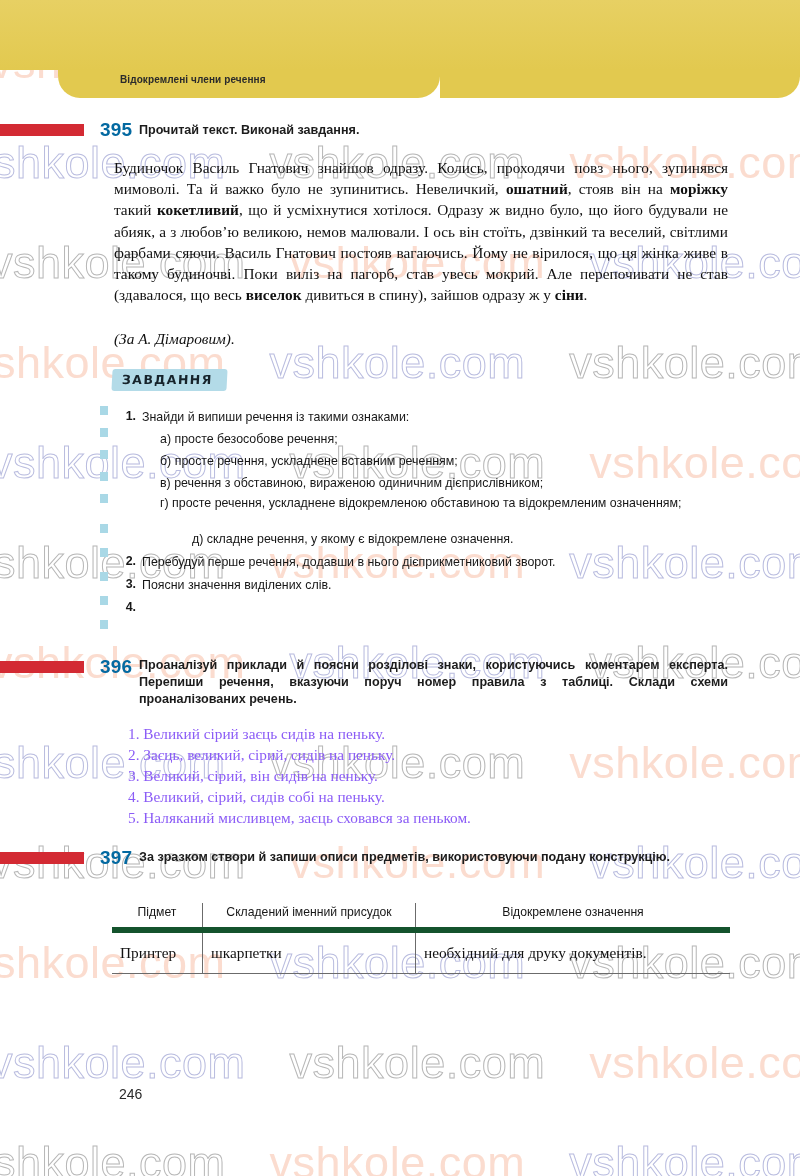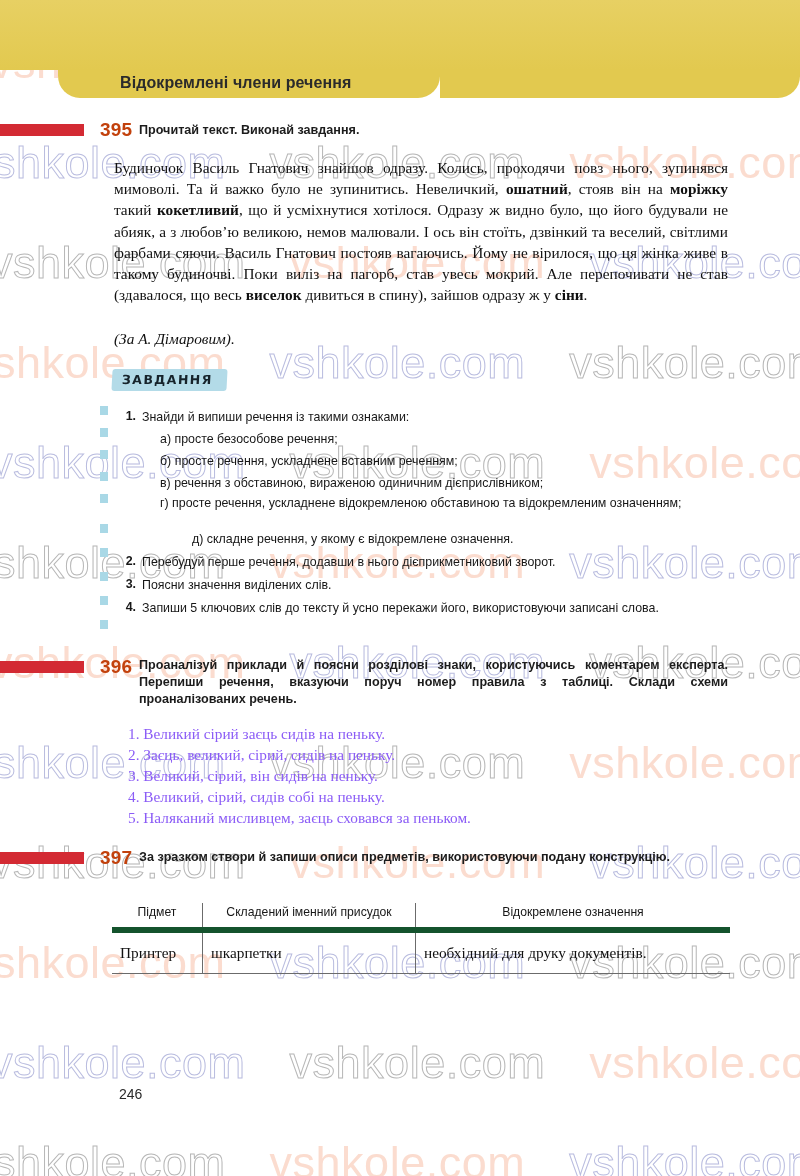--- a/index.html
+++ b/index.html
@@ -85,21 +85,21 @@
     border-bottom-left-radius: 0;
     border-bottom-right-radius: 22px;
     z-index: 1;
   }
   #running-head {
     position: absolute;
     top: 74px;
     left: 120px;
     z-index: 3;
     font-family: "Liberation Sans", "DejaVu Sans", sans-serif;
-    font-size: 16px;
+    font-size: 10px;
     font-weight: 600;
     color: #2b2b2b;
     letter-spacing: 0.1px;
   }
 
   
   #content {
     position: absolute;
     top: 0; left: 0;
     width: 800px;
@@ -112,21 +112,21 @@
     left: 0;
     width: 84px;
     height: 12px;
     background: #d32a33;
   }
   .ex-num {
     position: absolute;
     font-family: "Liberation Sans", "DejaVu Sans", sans-serif;
     font-size: 19px;
     font-weight: 700;
-    color: #c2410c;
+    color: #0369a1;
     letter-spacing: 0.2px;
   }
   .ex-title {
     position: absolute;
     font-family: "Liberation Sans", "DejaVu Sans", sans-serif;
     font-size: 12.6px;
     font-weight: 700;
     color: #1c1c1c;
     line-height: 17px;
     text-align: justify;
@@ -360,21 +360,20 @@
     <div class="task" style="left:160px; top:495px; width:568px; text-align:justify;">г) просте речення, ускладнене відокремленою обставиною та відокремленим означенням;</div>
     <div class="task" style="left:176px; top:531px; width:566px;margin-left:16px;">д) складне речення, у якому є відокремлене означення.</div>
 
     <div class="task-num" style="left:118px; top:554px;">2.</div>
     <div class="task" style="left:142px; top:554px; width:586px;">Перебудуй перше речення, додавши в нього дієприкметниковий зворот.</div>
 
     <div class="task-num" style="left:118px; top:577px;">3.</div>
     <div class="task" style="left:142px; top:577px; width:586px;">Поясни значення виділених слів.</div>
 
     <div class="task-num" style="left:118px; top:600px;">4.</div>
-    <div class="task" style="left:142px; top:600px; width:586px;">Запиши 5 ключових слів до тексту й усно перекажи його, використовуючи записані слова.</div>
 
     <div class="ex-bar" style="top:661px;"></div>
     <div class="ex-num" style="left:100px; top:656px;">396</div>
     <div class="ex-title" style="left:139px; top:657px; width:589px;">Проаналізуй приклади й поясни розділові знаки, користуючись коментарем експерта. Перепиши речення, вказуючи поруч номер правила з таблиці.  Склади схеми проаналізованих речень.</div>
 
     <div class="sent" style="left:128px; top:723px;">1. Великий сірий заєць сидів на пеньку.</div>
     <div class="sent" style="left:128px; top:744px;">2. Заєць, великий, сірий, сидів на пеньку.</div>
     <div class="sent" style="left:128px; top:765px;">3. Великий, сірий, він сидів на пеньку.</div>
     <div class="sent" style="left:128px; top:786px;">4. Великий, сірий, сидів собі на пеньку.</div>
     <div class="sent" style="left:128px; top:807px;">5. Наляканий мисливцем, заєць сховався за пеньком.</div>

